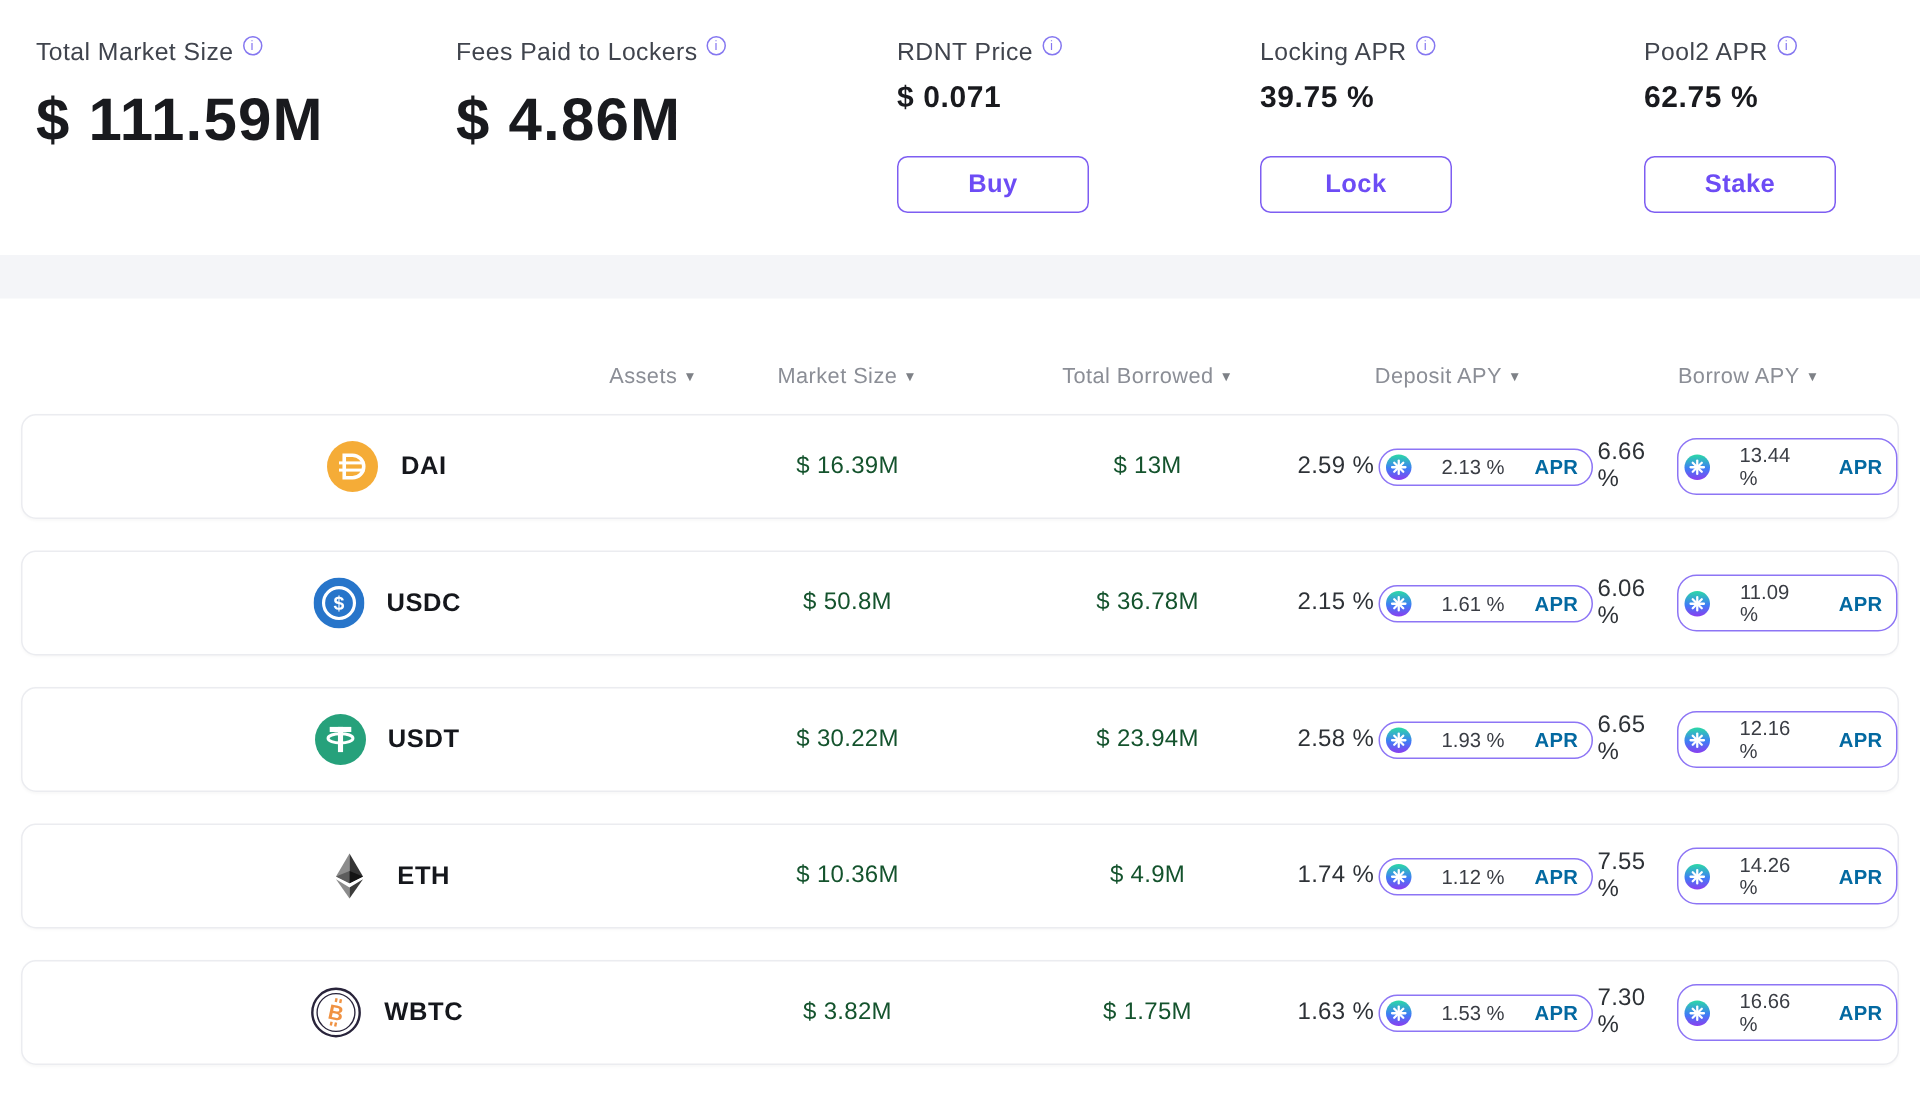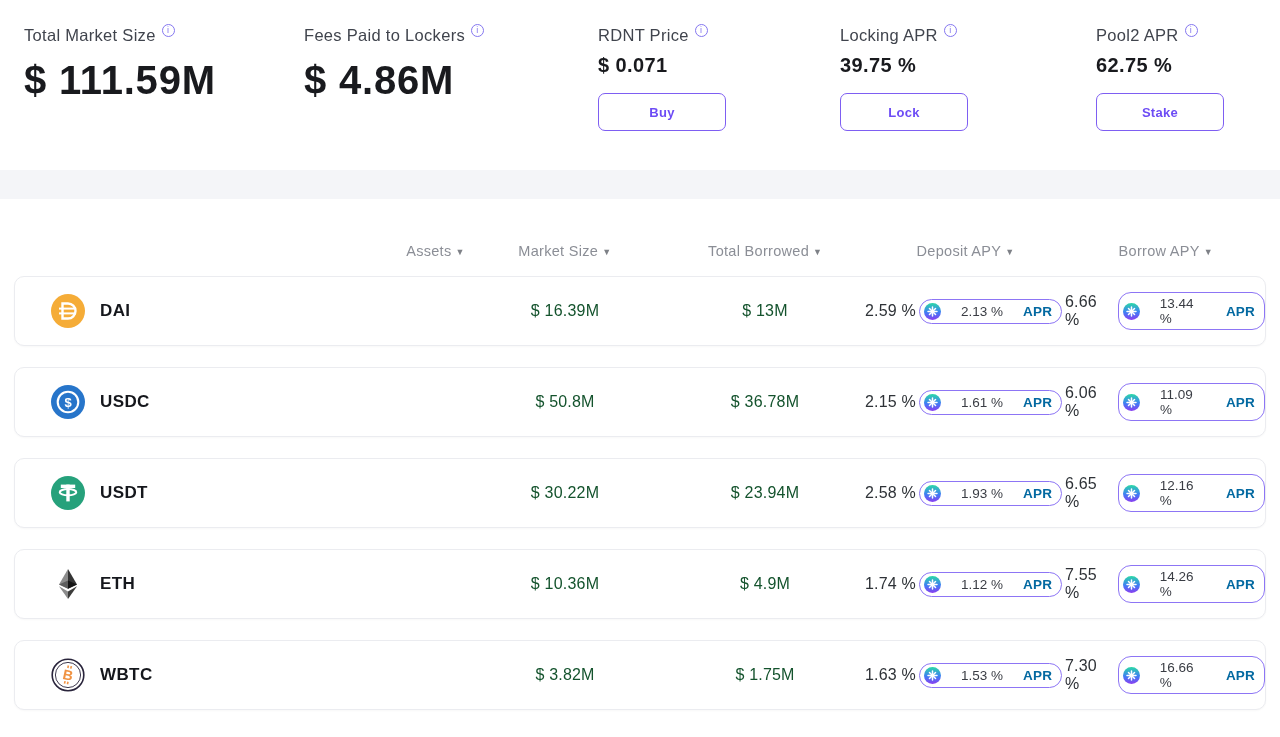--- a/index.html
+++ b/index.html
@@ -13,39 +13,39 @@
   .stat-3 { left:598px; } .stat-4 { left:840px; } .stat-5 { left:1096px; }
   .stat-label { display:flex; align-items:flex-start; gap:6px;
                 font-size:16.5px; color:#40444d; letter-spacing:.3px; }
   .info { width:13px; height:13px; border:1px solid #8577f0; border-radius:50%;
           color:#8577f0; font-size:9px; line-height:11px; text-align:center;
           display:inline-block; margin-top:-2px; font-style:normal; }
   .stat-value-lg { margin-top:13px; font-size:40px; font-weight:700;
                    color:#191a1e; letter-spacing:.8px; }
   .stat-value-md { margin-top:9px; font-size:20px; font-weight:700;
                    color:#191a1e; letter-spacing:.4px; }
-  .stat-btn { margin-top:16px; width:128px; height:38px; background:#fff;
+  .stat-btn { margin-top:27px; width:128px; height:38px; background:#fff;
               border:1px solid #7e5ef2; border-radius:7px; color:#6d4cf5;
-              font-weight:700; font-size:13px; letter-spacing:.3px;
+              font-weight:700; font-size:17px; letter-spacing:.3px;
               font-family:inherit; cursor:pointer; display:block; }
 
   .band { height:29px; background:#f4f5f8; }
 
   
   .table-wrap { padding:0 14px; }
   .grid5 { display:grid; grid-template-columns:36% 16% 16% 16% 16%; }
   .thead { margin:44px 0 17px 0; align-items:center; }
   .th { text-align:center; font-size:14.5px; color:#8b8e96; letter-spacing:.3px; }
   .th-assets { text-align:right; padding-left:4px; }
   .sort { font-size:9px; color:#7e8187; margin-left:4px; vertical-align:1px; }
 
   .row { height:70px; align-items:center; background:#fff;
          border:1px solid #ebecf0; border-radius:10px; margin-bottom:21px;
          box-shadow:0 1px 2px rgba(20,20,40,.03); }
-  .cell-asset { display:flex; align-items:center; gap:15px; padding-left:36px; }
+  .cell-asset { display:flex; align-items:center; gap:15px; padding-left:36px;justify-content:center; }
   .coin { width:34px; height:34px; display:inline-flex; }
   .asset-name { font-size:17px; font-weight:700; color:#15171c; letter-spacing:.4px; }
   .cell { text-align:center; font-size:16px; color:#14532d; letter-spacing:.2px; }
   .cell-apy { display:flex; flex-direction:row; align-items:center; gap:3px; }
   .apy-value { font-size:16px; color:#2e3237; letter-spacing:.2px; }
   .badge { display:inline-flex; align-items:center; gap:20px; background:#fff;
            border:1px solid #8d75f5; border-radius:13px; padding:3px 9px 3px 4px; }
   .badge-icon { width:17px; height:17px; border-radius:50%; flex:0 0 17px;
                 background:linear-gradient(180deg,#2bd9a6 0%,#3f7df5 55%,#8a3ef0 100%);
                 display:flex; align-items:center; justify-content:center; }

